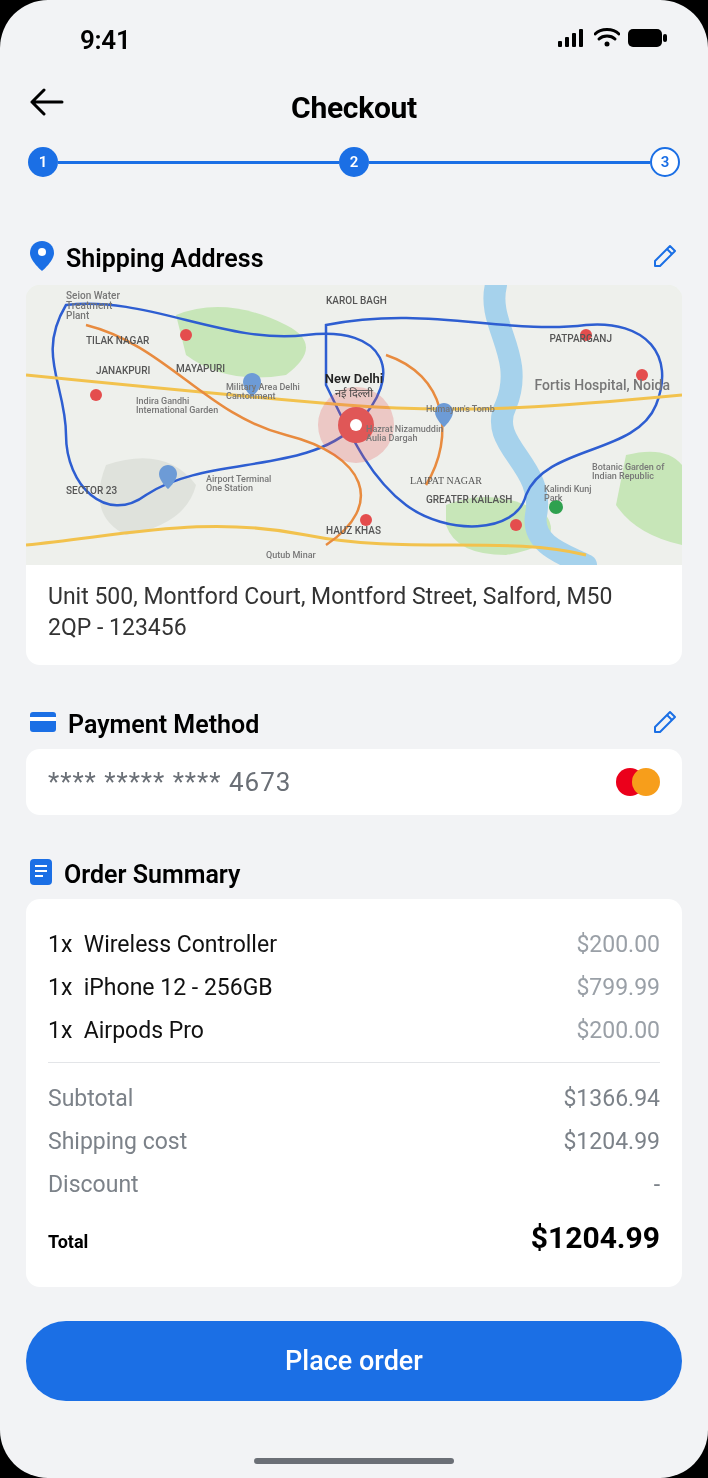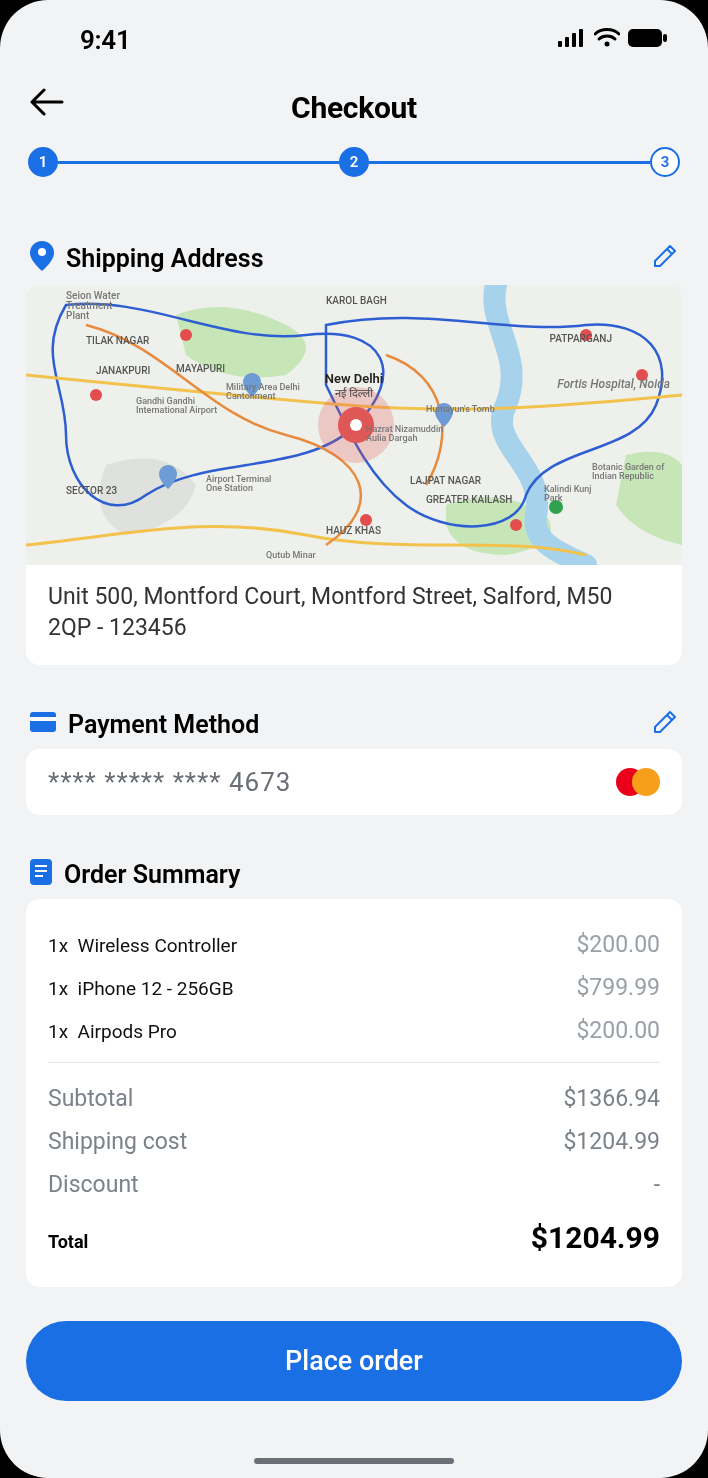--- a/index.html
+++ b/index.html
@@ -121,21 +121,21 @@
     border-radius: 14px;
     margin: 0 26px;
     padding: 24px 22px;
   }
   .sum-row {
     display: flex;
     justify-content: space-between;
     align-items: baseline;
     padding: 8px 0;
   }
-  .sum-item { font-size: 19px; color: #111; }
+  .sum-item { font-size: 23px; color: #111; }
   .sum-price { font-size: 23px; color: #9aa0a7; }
   .divider { height: 1px; background: #e3e5e8; margin: 10px 0 14px 0; }
   .sub-label { font-size: 23px; color: #7c8289; }
   .sub-value { font-size: 23px; color: #7c8289; }
   .total-row { padding-top: 14px; }
   .total-label { font-size: 18px; font-weight: 700; }
   .total-value { font-size: 30px; font-weight: 700; }
   
   .place-order {
     margin: 34px 26px 0 26px;
@@ -273,30 +273,30 @@
 
         <circle cx="330" cy="140" r="38" fill="rgba(230,80,80,0.25)"></circle>
         <circle cx="330" cy="140" r="18" fill="#e05757"></circle>
         <circle cx="330" cy="140" r="6" fill="#fff"></circle>
       </svg>
       <div class="map-label" style="left:50%;top:86px;transform:translateX(-50%);font-size:13px;font-weight:600;color:#222;">New Delhi</div>
       <div class="map-label" style="left:50%;top:100px;transform:translateX(-50%);font-size:11px;color:#444;">नई दिल्ली</div>
       <div class="map-label" style="left:70px;top:80px;">JANAKPURI</div>
       <div class="map-label" style="left:150px;top:78px;">MAYAPURI</div>
       <div class="map-label" style="right:70px;top:48px;">PATPARGANJ</div>
-      <div class="map-label" style="left:384px;top:190px;">LAJPAT NAGAR</div>
+      <div class="map-label" style="left:384px;top:190px;font-family:Liberation Serif, serif;">LAJPAT NAGAR</div>
       <div class="map-label" style="left:400px;top:210px;line-height:1;">GREATER KAILASH</div>
       <div class="map-label" style="left:300px;top:240px;">HAUZ KHAS</div>
       <div class="map-label" style="left:40px;top:200px;">SECTOR 23</div>
       <div class="map-label" style="left:60px;top:50px;">TILAK NAGAR</div>
       <div class="map-label" style="left:300px;top:10px;">KAROL BAGH</div>
       <div class="map-label" style="left:240px;top:265px;font-size:9px;color:#777;">Qutub Minar</div>
-      <div class="map-label" style="left:110px;top:112px;font-size:9px;color:#777;max-width:90px;white-space:normal;line-height:1;">Gandhi Gandhi International Airport</div>
+      <div class="map-label" style="left:110px;top:112px;font-size:9px;color:#777;max-width:90px;white-space:normal;line-height:1;">Indira Gandhi International Garden</div>
       <div class="map-label" style="left:200px;top:98px;font-size:9px;color:#777;max-width:80px;white-space:normal;line-height:1;">Military Area Delhi Cantonment</div>
-      <div class="map-label" style="right:12px;top:92px;font-size:12px;color:#777;font-style:italic;">Fortis Hospital, Noida</div>
+      <div class="map-label" style="right:12px;top:92px;font-size:14px;color:#777;">Fortis Hospital, Noida</div>
       <div class="map-label" style="right:10px;top:178px;font-size:9px;color:#777;max-width:80px;white-space:normal;line-height:1;">Botanic Garden of Indian Republic</div>
       <div class="map-label" style="right:88px;top:200px;font-size:9px;color:#777;max-width:50px;white-space:normal;line-height:1;">Kalindi Kunj Park</div>
       <div class="map-label" style="left:400px;top:120px;font-size:9px;color:#777;max-width:80px;white-space:normal;line-height:1;">Humayun's Tomb</div>
       <div class="map-label" style="left:340px;top:140px;font-size:9px;color:#777;max-width:90px;white-space:normal;line-height:1;">Hazrat Nizamuddin Aulia Dargah</div>
       <div class="map-label" style="left:40px;top:6px;font-size:10px;color:#777;max-width:70px;white-space:normal;line-height:1;">Seion Water Treatment Plant</div>
       <div class="map-label" style="left:180px;top:190px;font-size:9px;color:#777;max-width:80px;white-space:normal;line-height:1;">Airport Terminal One Station</div>
     </div>
     <div class="address-text">Unit 500, Montford Court, Montford Street, Salford, M50 2QP - 123456</div>
   </div>
 

